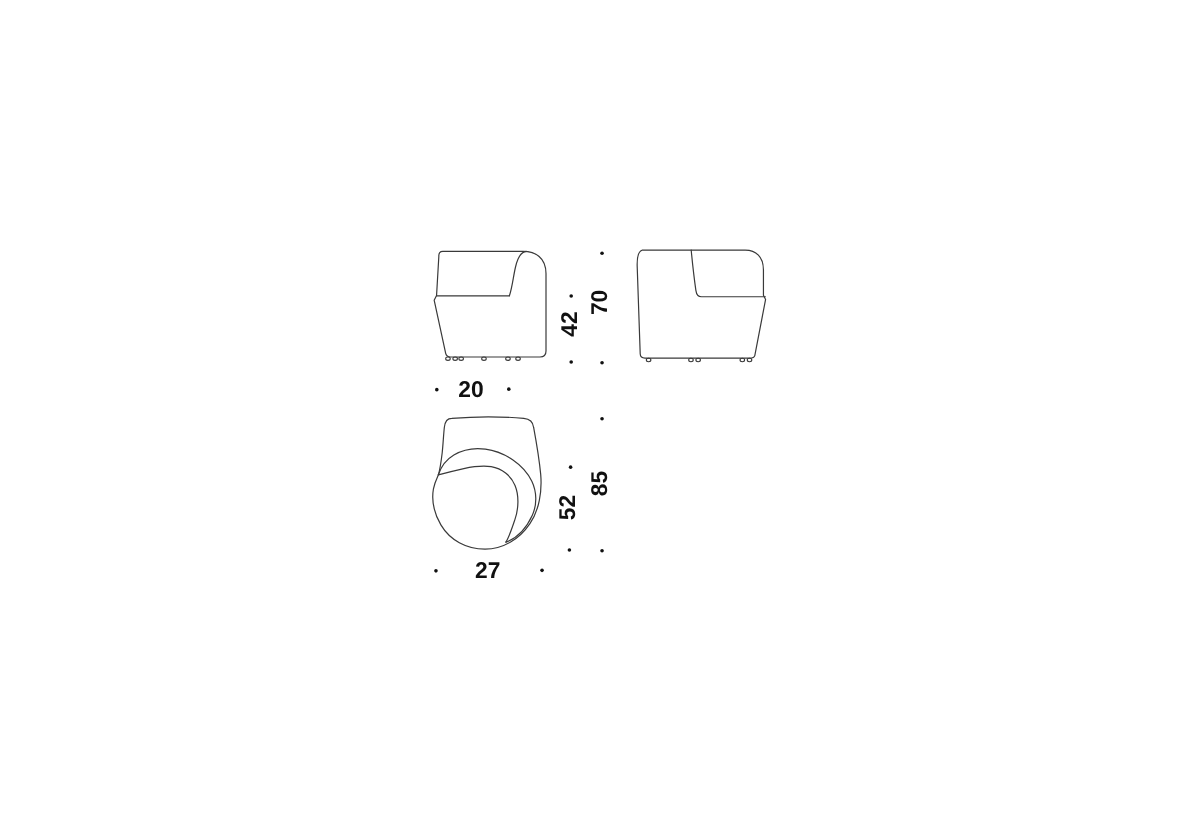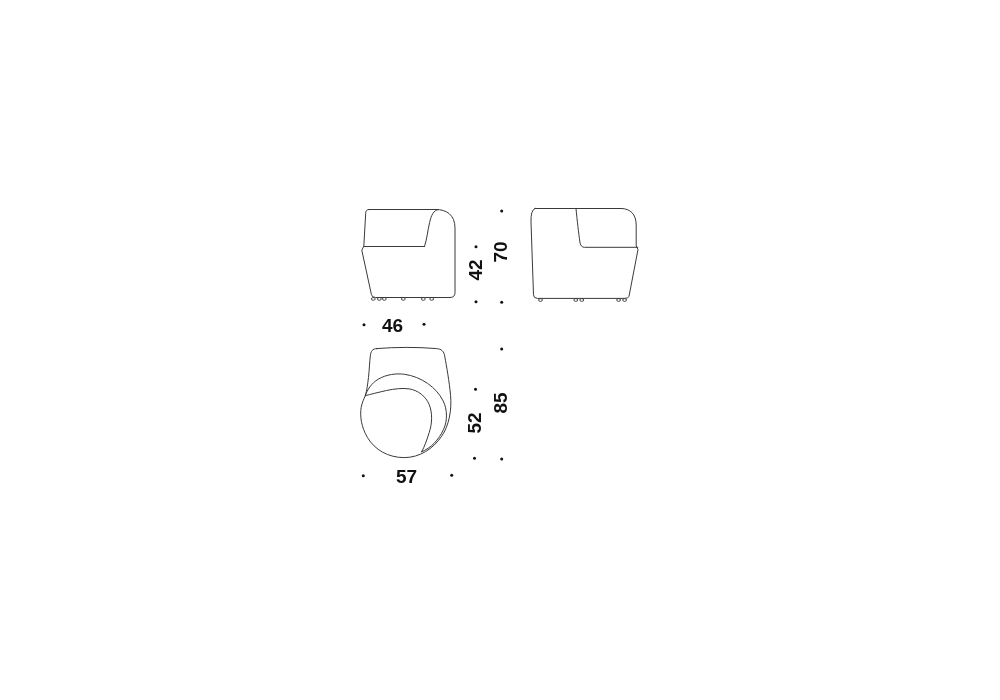--- a/index.html
+++ b/index.html
@@ -131,25 +131,25 @@
     <g>
       <circle class="dot" cx="475.5" cy="389.3" r="1.5"></circle>
       <circle class="dot" cx="474.5" cy="458.3" r="1.5"></circle>
     </g>
     <g>
       <circle class="dot" cx="501.7" cy="349" r="1.5"></circle>
       <circle class="dot" cx="501.7" cy="459" r="1.5"></circle>
     </g>
   </svg>
 
-  <span class="dim-label" style="left:392.5px; top:324.5px;">46</span>
+  <span class="dim-label" style="left:392.5px; top:324.5px;">20</span>
 
   <span class="dim-label vertical" style="left:474.8px; top:270px;">42</span>
 
   <span class="dim-label vertical" style="left:500.3px; top:252.4px;">70</span>
 
-  <span class="dim-label" style="left:406.5px; top:475.5px;">57</span>
+  <span class="dim-label" style="left:406.5px; top:475.5px;">27</span>
 
   <span class="dim-label vertical" style="left:473.8px; top:422.5px;">52</span>
 
   <span class="dim-label vertical" style="left:500px; top:402.5px;">85</span>
 
 </div>
 
 </body></html>

